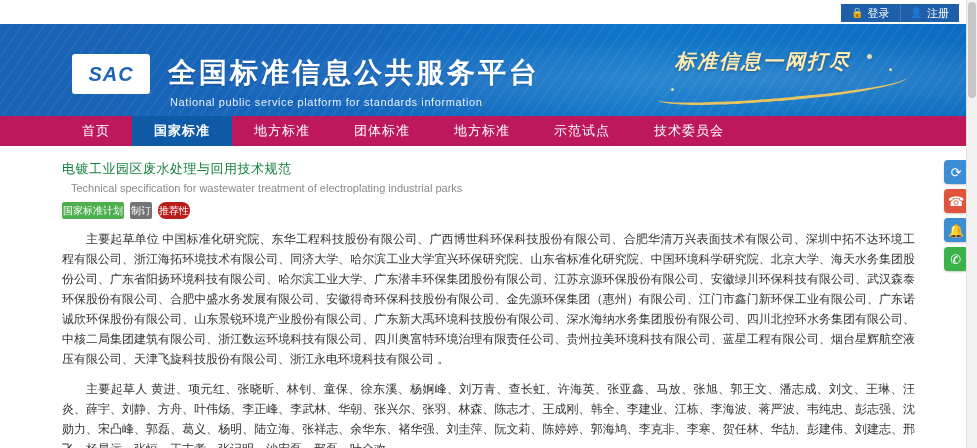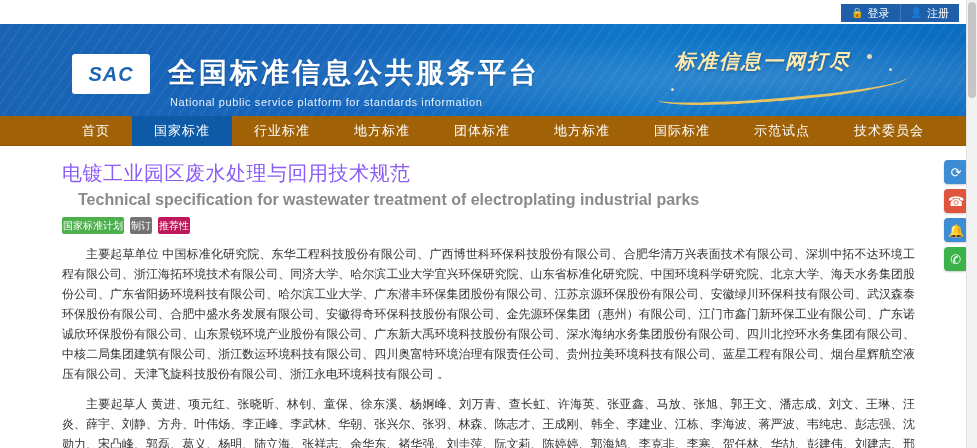--- a/index.html
+++ b/index.html
@@ -71,38 +71,38 @@
     position:absolute;left:0;top:34px;width:250px;height:22px;
     border-bottom:3px solid #f3c34a;border-radius:0 0 60% 40%;
     transform:rotate(-4deg);opacity:.95;
   }
   .cal-art .dot{
     position:absolute;width:5px;height:5px;border-radius:50%;background:#ffe9a8;opacity:.85;
   }
 
   
   .nav{
-    height:30px;background:#a16207;display:flex;align-items:stretch;
+    height:30px;background:#be185d;display:flex;align-items:stretch;
     padding-left:60px;box-shadow:inset 0 -1px 0 rgba(0,0,0,.08);
   }
   .nav-item{
     display:flex;align-items:center;justify-content:center;
     color:#ffffff;font-size:13px;padding:0 22px;cursor:pointer;
     white-space:nowrap;letter-spacing:1px;
   }
-  .nav-item.active{background:#0e5aa7;font-weight:normal;}
+  .nav-item.active{background:#0e5aa7;font-weight:bold;}
 
   
   .content{padding:14px 62px 0 62px;}
   .std-title{
-    font-size:20px;color:#8b5cf6;font-weight:normal;margin:0 0 4px 0;
+    font-size:13px;color:#15803d;font-weight:normal;margin:0 0 4px 0;
     letter-spacing:.5px;
   }
   .std-title-en{
-    font-size:16px;color:#8a8a8a;margin:0 0 8px 16px;font-weight:bold;
+    font-size:11px;color:#8a8a8a;margin:0 0 8px 9px;
   }
   .tags{display:flex;gap:6px;margin-bottom:10px;}
   .tag{
     font-size:10px;color:#fff;padding:2px 1px;border-radius:2px;line-height:13px;
   }
   .para{
     font-size:12px;color:#333;line-height:20px;margin:0 0 10px 0;
     text-align:justify;text-indent:2em;
   }
   .lnk{color:#2a7bd0;text-decoration:none;cursor:pointer;}
@@ -159,49 +159,43 @@
   </div>
 
   <div class="nav" id="nav">
       <div class="nav-item">
         <span>首页</span>
       </div>
       <div class="nav-item active">
         <span>国家标准</span>
       </div>
       <div class="nav-item">
-        <span>行业标准</span>
-      </div>
-      <div class="nav-item">
         <span>地方标准</span>
       </div>
       <div class="nav-item">
         <span>团体标准</span>
       </div>
       <div class="nav-item">
         <span>地方标准</span>
-      </div>
-      <div class="nav-item">
-        <span>国际标准</span>
       </div>
       <div class="nav-item">
         <span>示范试点</span>
       </div>
       <div class="nav-item">
         <span>技术委员会</span>
       </div>
     </div>
 
   <div class="content">
     <h1 class="std-title">电镀工业园区废水处理与回用技术规范</h1>
     <div class="std-title-en">Technical specification for wastewater treatment of electroplating industrial parks</div>
     <div class="tags" id="tags">
         <span class="tag" style="background: rgb(76, 174, 76);">国家标准计划</span>
         <span class="tag" style="background: #737373;">制订</span>
-        <span class="tag" style="background: #be185d;">推荐性</span>
+        <span class="tag" style="background: #b91c1c; border-radius: 8px;">推荐性</span>
       </div>
     <div id="paras">
         <p class="para"><span>主要起草单位 中国标准化研究院、东华工程科技股份有限公司、广西博世科环保科技股份有限公司、合肥华清万兴表面技术有限公司、深圳中拓不达环境工程有限公司、浙江海拓环境技术有限公司、同济大学、哈尔滨工业大学宜兴环保研究院、山东省标准化研究院、中国环境科学研究院、北京大学、海天水务集团股份公司、广东省阳扬环境科技有限公司、哈尔滨工业大学、广东潜丰环保集团股份有限公司、江苏京源环保股份有限公司、安徽绿川环保科技有限公司、武汉森泰环保股份有限公司、合肥中盛水务发展有限公司、安徽得奇环保科技股份有限公司、金先源环保集团（惠州）有限公司、江门市鑫门新环保工业有限公司、广东诺诚欣环保股份有限公司、山东景锐环境产业股份有限公司、广东新大禹环境科技股份有限公司、深水海纳水务集团股份有限公司、四川北控环水务集团有限公司、中核二局集团建筑有限公司、浙江数运环境科技有限公司、四川奥富特环境治理有限责任公司、贵州拉美环境科技有限公司、蓝星工程有限公司、烟台星辉航空液压有限公司、天津飞旋科技股份有限公司、浙江永电环境科技有限公司 。</span></p>
         <p class="para"><span>主要起草人 黄进、项元红、张晓昕、林钊、童保、徐东溪、杨婀峰、刘万青、查长虹、许海英、张亚鑫、马放、张旭、郭王文、潘志成、刘文、王琳、汪炎、薛宇、刘静、方舟、叶伟炀、李正峰、李武林、华朝、张兴尔、张羽、林森、陈志才、王成刚、韩全、李建业、江栋、李海波、蒋严波、韦纯忠、彭志强、沈勋力、宋凸峰、郭磊、葛义、杨明、陆立海、张祥志、余华东、褚华强、刘圭萍、阮文莉、陈婷婷、郭海鸠、李克非、李寒、贺任林、华劼、彭建伟、刘建志、邢飞、杨星远、张恒、王志孝、张记明、沙宏磊、邢磊、叶众欢 。</span></p>
       </div>
   </div>
 
   <div class="floatbar" id="floatbar">
       <div class="fb" style="background: rgb(61, 141, 212);">⟳</div>
       <div class="fb" style="background: rgb(224, 83, 61);">☎</div>

